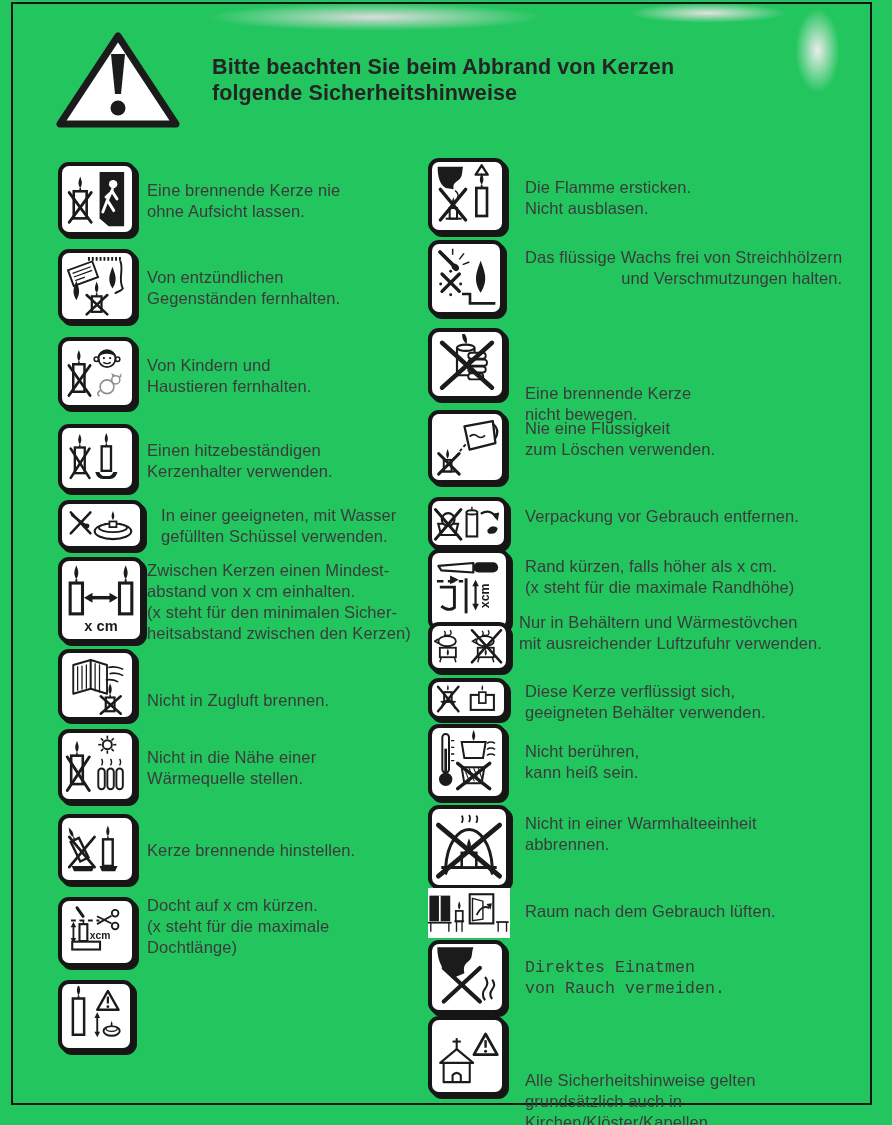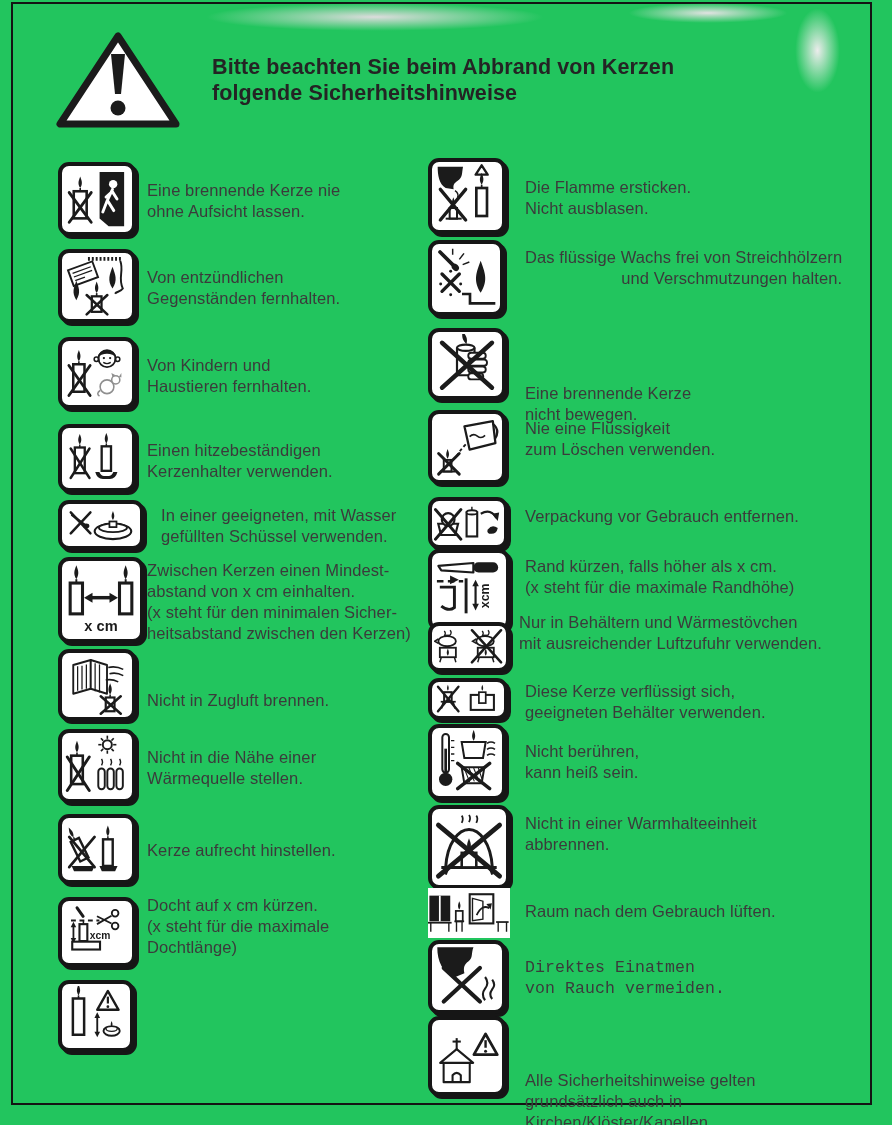--- a/index.html
+++ b/index.html
@@ -208,21 +208,21 @@
         </g>
         <polygon points="6,76 44,76 40,85 10,85" fill="#1b1b1b"></polygon>
         <line x1="2" y1="28" x2="44" y2="78" stroke="#1b1b1b" stroke-width="4.5" stroke-linecap="round"></line>
         <line x1="44" y1="28" x2="2" y2="78" stroke="#1b1b1b" stroke-width="4.5" stroke-linecap="round"></line>
         <rect x="58" y="32" width="16" height="44" fill="#fff" stroke="#1b1b1b" stroke-width="4"></rect>
         <line x1="66" y1="32" x2="66" y2="27" stroke="#1b1b1b" stroke-width="2.5"></line>
         <path d="M66 27 C61.5 19.8 63.75 15.299999999999999 66 9 C68.25 15.299999999999999 70.5 19.8 66 27 Z" fill="#1b1b1b"></path>
         <polygon points="52,76 82,76 78,85 56,85" fill="#1b1b1b"></polygon>
       </svg>
     </div>
-    <div class="cap" style="left: 147px; top: 840px;">Kerze aufrecht hinstellen.</div>
+    <div class="cap" style="left: 147px; top: 840px;">Kerze brennende hinstellen.</div>
     <div class="pict" style="left: 58px; top: 897px; width: 78px; height: 70px;">
       <svg viewBox="0 0 96 96" preserveAspectRatio="xMidYMid meet">
         <line x1="15" y1="8" x2="25" y2="22" stroke="#1b1b1b" stroke-width="5" stroke-linecap="round"></line>
         <line x1="5" y1="29" x2="52" y2="29" stroke="#1b1b1b" stroke-width="3.5" stroke-dasharray="8 6"></line>
         <g fill="none" stroke="#1b1b1b" stroke-width="3">
           <line x1="48" y1="22" x2="72" y2="34"></line>
           <line x1="48" y1="35" x2="72" y2="21"></line>
           <circle cx="78" cy="38" r="5.5"></circle>
           <circle cx="78" cy="17" r="5.5"></circle>
         </g>

